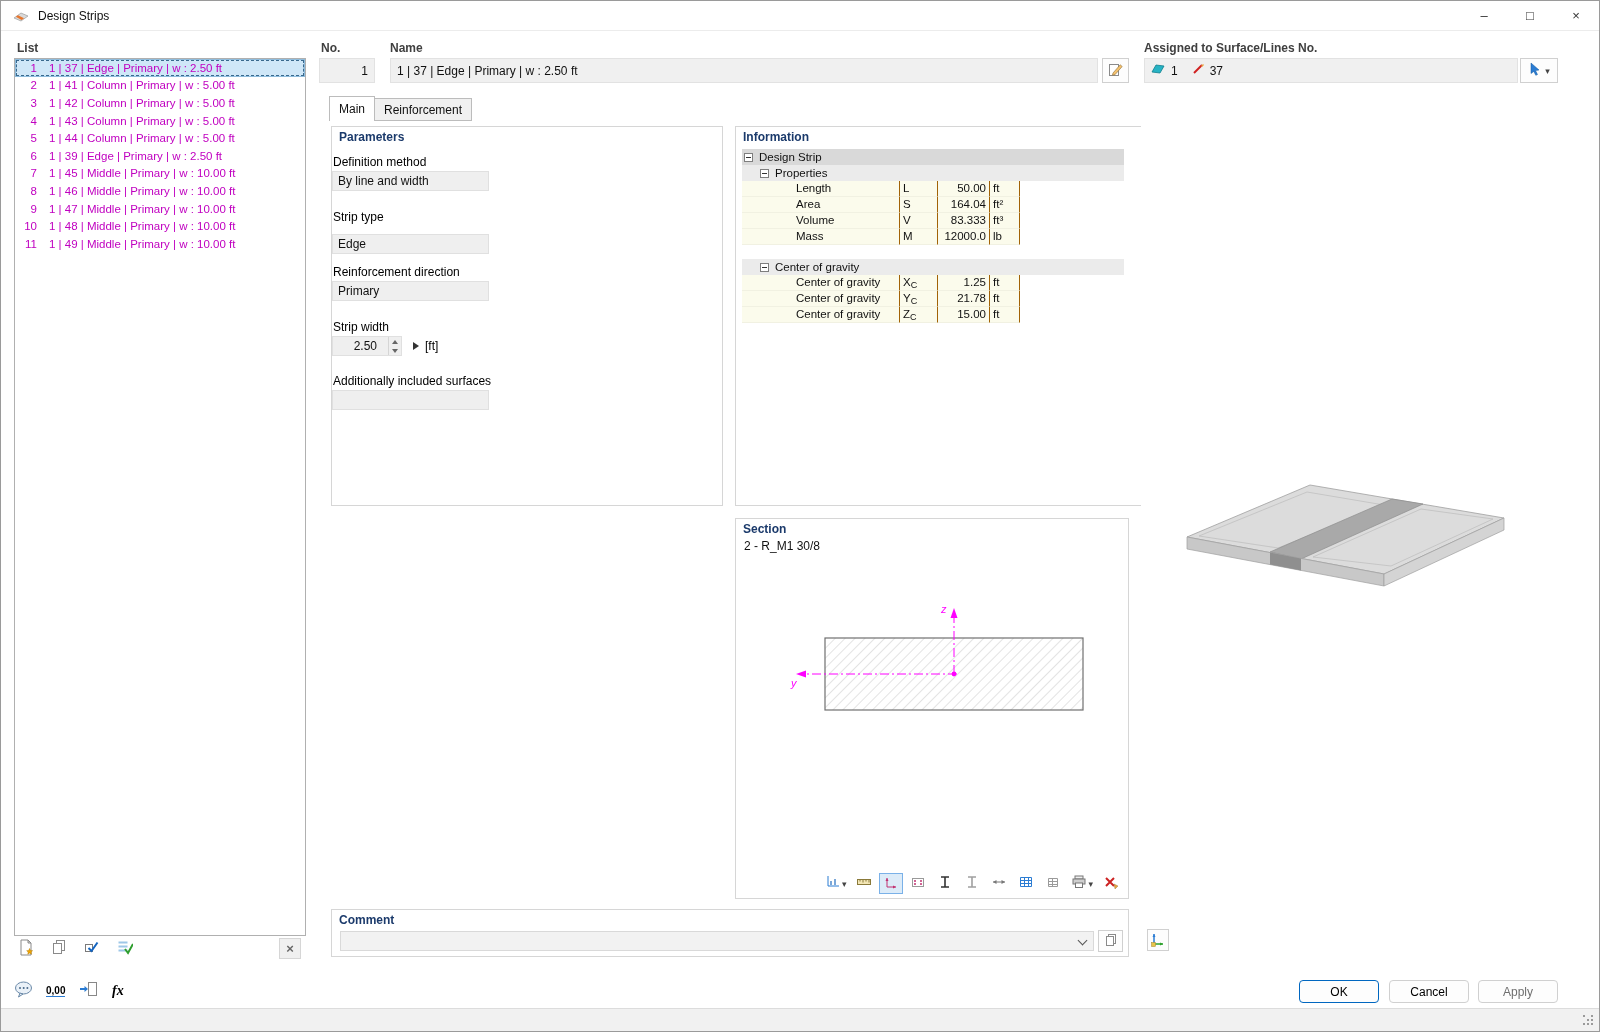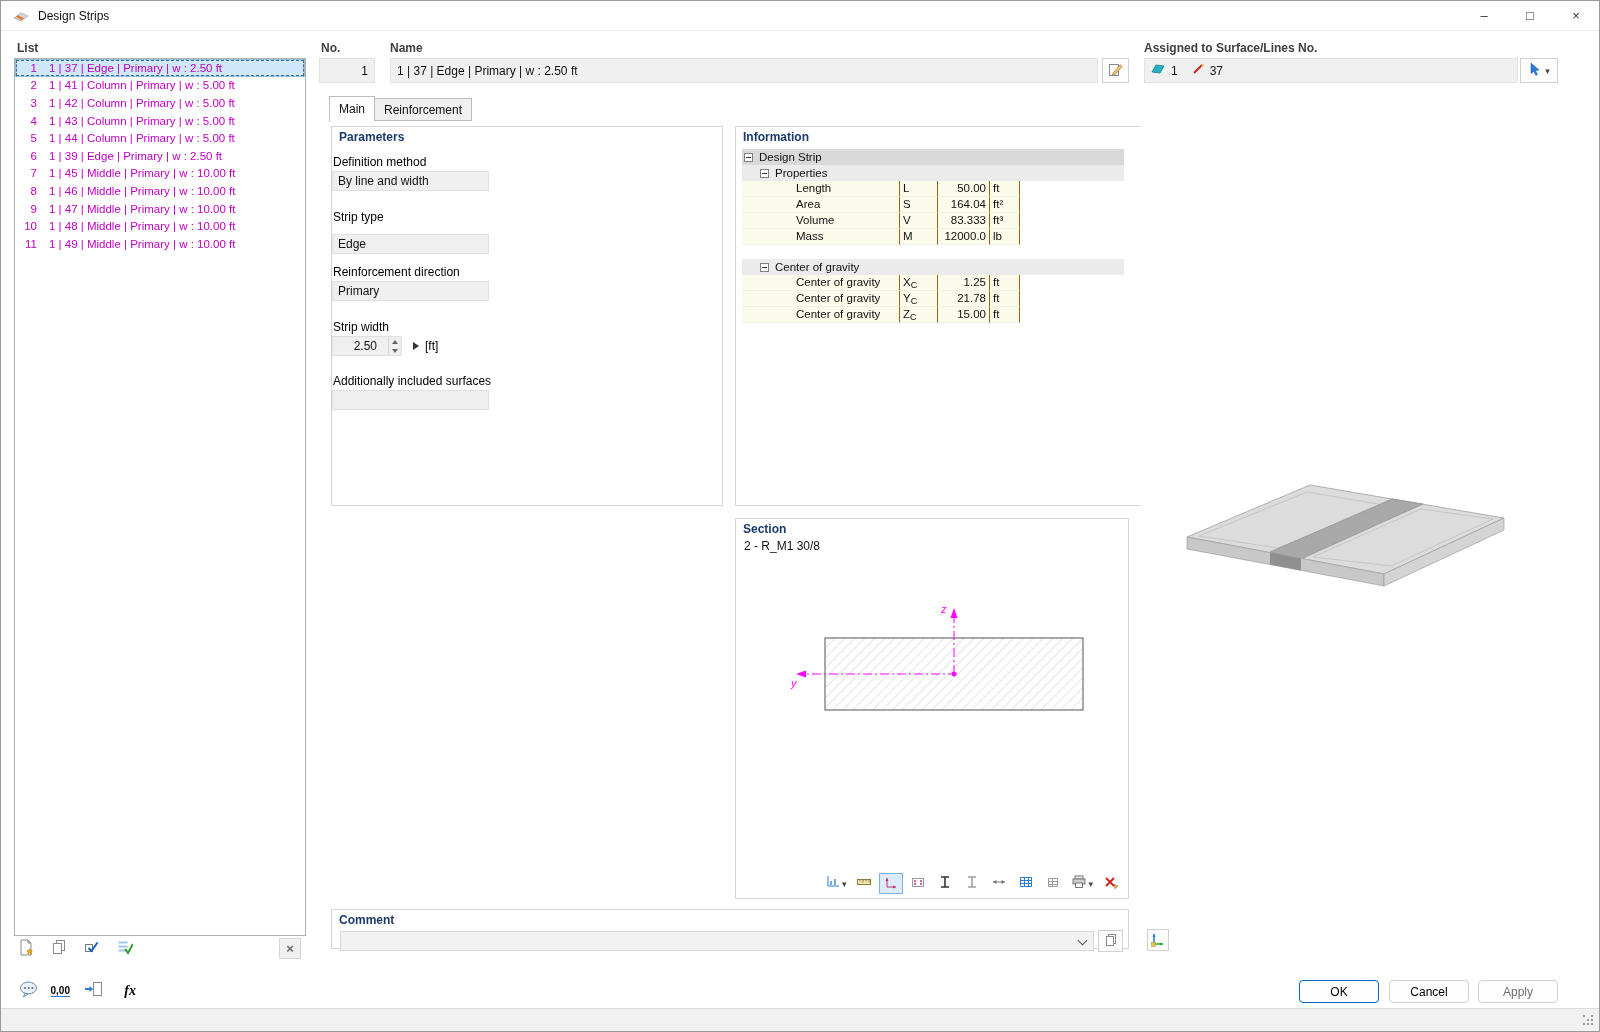--- a/index.html
+++ b/index.html
@@ -29,21 +29,21 @@
 
 .tabbar{position:absolute;left:328px;top:95px;height:25px;display:flex;align-items:flex-end;}
 .tab{height:23px;padding:0 9px;display:flex;align-items:center;background:#f0f0f0;border:1px solid #bcbcbc;margin-right:-1px;}
 .tab.active{height:25px;background:#fff;border-bottom:none;}
 
 .panel{position:absolute;background:#fff;border:1px solid #d6d6d6;}
 #panel-parameters{left:330px;top:125px;width:392px;height:380px;}
 #panel-information{left:734px;top:125px;width:422px;height:380px;}
 #panel-design{left:330px;top:517px;width:392px;height:381px;}
 #panel-section{left:734px;top:517px;width:394px;height:381px;}
-#panel-comment{left:330px;top:908px;width:798px;height:40px;}
+#panel-comment{left:330px;top:908px;width:798px;height:48px;}
 .panel-title{position:absolute;left:7px;top:3px;font-weight:bold;color:#1b3a6b;}
 .panel-title.right{left:auto;right:7px;}
 
 .flabel{position:absolute;left:1px;color:#000;}
 .pfield{position:absolute;left:0;width:157px;height:20px;background:#efefef;border:1px solid #e0e0e0;display:flex;align-items:center;padding:0 5px;}
 .widthfield{width:70px;justify-content:flex-end;padding-right:24px;position:relative;}
 .spinner{position:absolute;right:0;top:0;width:13px;height:18px;border-left:1px solid #d5d5d5;display:flex;flex-direction:column;}
 .spin{flex:1;display:flex;align-items:center;justify-content:center;}
 .spin-up{width:0;height:0;border-left:3px solid transparent;border-right:3px solid transparent;border-bottom:4px solid #666;}
 .spin-down{width:0;height:0;border-left:3px solid transparent;border-right:3px solid transparent;border-top:4px solid #666;}
@@ -77,21 +77,21 @@
 .chev{position:absolute;right:7px;top:5px;width:7px;height:7px;border-right:1.5px solid #555;border-bottom:1.5px solid #555;transform:rotate(45deg);}
 #copy-comment{position:absolute;left:766px;top:20px;width:25px;height:22px;}
 
 .view3d{position:absolute;left:1140px;top:125px;width:416px;height:826px;background:#fff;}
 .slab{position:absolute;left:0;top:330px;width:420px;height:175px;}
 .axes-btn{position:absolute;left:6px;top:803px;width:22px;height:22px;}
 
 .btn{position:absolute;top:979px;width:80px;height:23px;background:#fdfdfd;border:1px solid #d0d0d0;border-radius:4px;font-size:12px;display:flex;align-items:center;justify-content:center;}
 .btn.primary{border:1.5px solid #0067c0;}
 #btn-ok{left:1298px;}#btn-cancel{left:1388px;}#btn-apply{left:1477px;color:#6f6f6f;}
-.bl-btn{position:absolute;top:978px;width:26px;height:24px;display:flex;align-items:center;justify-content:flex-end;background:transparent;border:1px solid transparent;}
+.bl-btn{position:absolute;top:978px;width:26px;height:24px;display:flex;align-items:center;justify-content:flex-start;background:transparent;border:1px solid transparent;}
 .units-text{font-size:10px;font-weight:bold;border-bottom:1px solid #2b7cd3;}
 .fx-text{font-family:"Liberation Serif",serif;font-style:italic;font-weight:bold;font-size:14px;}
 
 .statusbar{position:absolute;left:0;right:0;bottom:0;height:23px;background:#f1f1f1;border-top:1px solid #dcdcdc;}
 .grip{position:absolute;right:14px;bottom:14px;width:2px;height:2px;background:#9a9a9a;box-shadow:8px 0 #9a9a9a,8px 4px #9a9a9a,8px 8px #9a9a9a,4px 4px #9a9a9a,4px 8px #9a9a9a,0 8px #9a9a9a;}
 </style>
 </head>
 <body>
 
 <div class="window">

